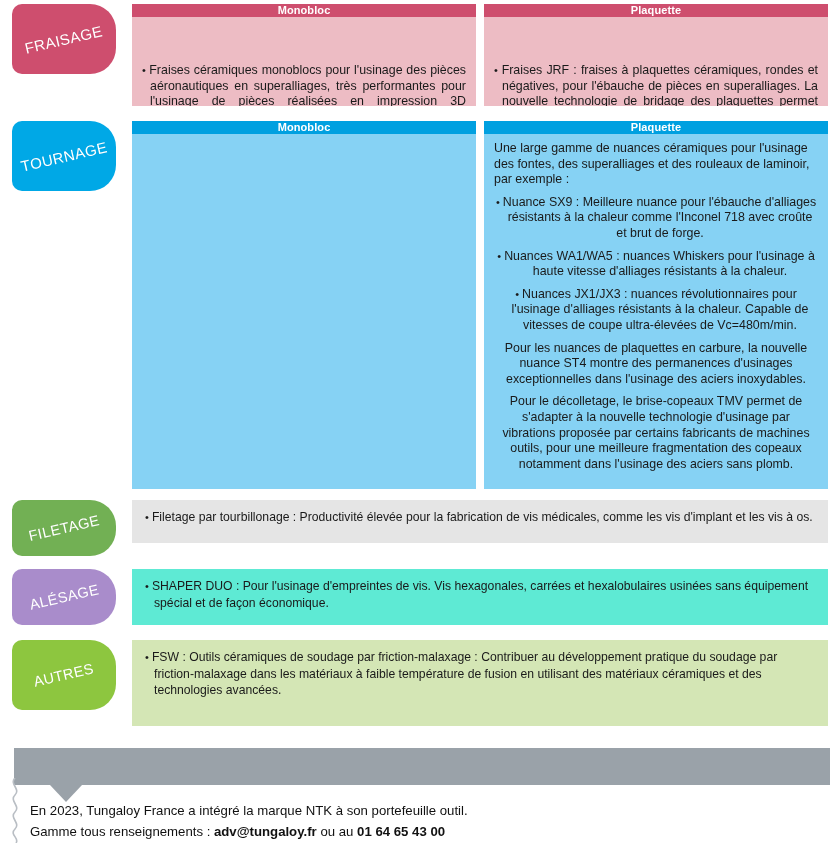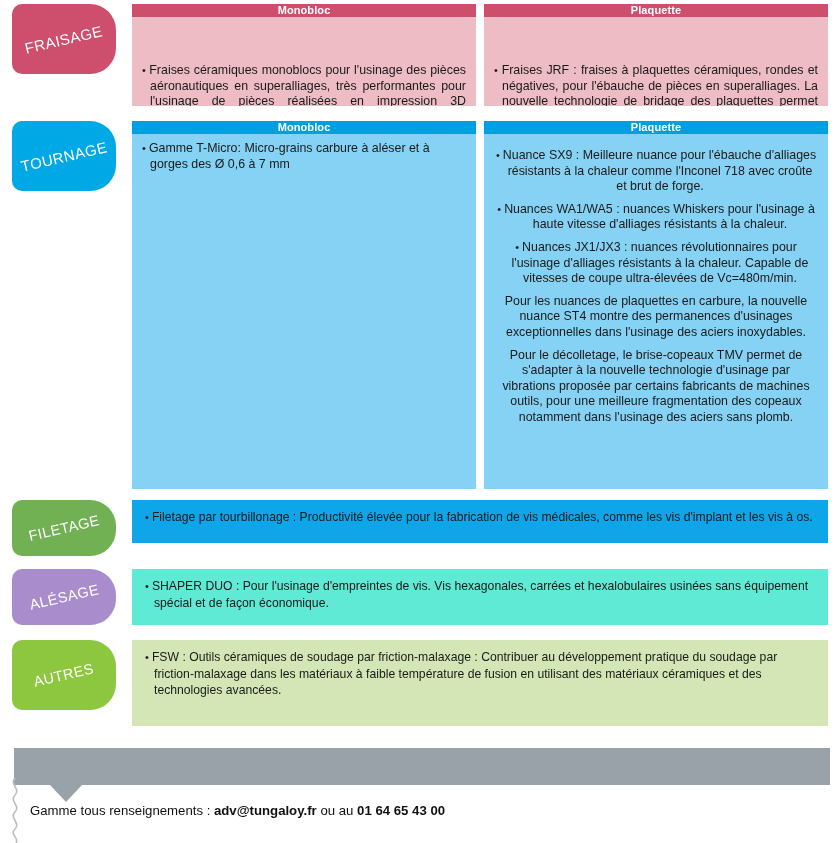--- a/index.html
+++ b/index.html
@@ -150,42 +150,40 @@
     </div>
   </div>
 
   <div class="row" style="top:118px;height:372px;">
     <div class="badge" style="top:3px;height:70px;background:#00a8e6;">
       <span class="badge-label">TOURNAGE</span>
     </div>
 
     <div class="panel" style="left:132px;top:3px;width:344px;height:368px;background:#86d2f4;">
       <div class="panel-head" style="background:#00a0e0;">Monobloc</div>
-      <div class="panel-body">
-        <p class="bullet-p">Gamme T-Micro: Micro-grains carbure à aléser et à gorges des Ø 0,6 à 7 mm</p>
-      </div>
     </div>
 
     <div class="panel" style="left:484px;top:3px;width:344px;height:368px;background:#86d2f4;">
       <div class="panel-head" style="background:#00a0e0;">Plaquette</div>
       <div class="panel-body">
+        <p>Une large gamme de nuances céramiques pour l'usinage des fontes, des superalliages et des rouleaux de laminoir, par exemple :</p>
         <p class="bullet-p spaced">Nuance SX9 : Meilleure nuance pour l'ébauche d'alliages résistants à la chaleur comme l'Inconel 718 avec croûte et brut de forge.</p>
         <p class="bullet-p spaced">Nuances WA1/WA5 : nuances Whiskers pour l'usinage à haute vitesse d'alliages résistants à la chaleur.</p>
         <p class="bullet-p spaced">Nuances JX1/JX3 : nuances révolutionnaires pour l'usinage d'alliages résistants à la chaleur. Capable de vitesses de coupe ultra-élevées de Vc=480m/min.</p>
         <p class="just spaced">Pour les nuances de plaquettes en carbure, la nouvelle nuance ST4 montre des permanences d'usinages exceptionnelles dans l'usinage des aciers inoxydables.</p>
         <p class="just spaced">Pour le décolletage, le brise-copeaux TMV permet de s'adapter à la nouvelle technologie d'usinage par vibrations proposée par certains fabricants de machines outils, pour une meilleure fragmentation des copeaux notamment dans l'usinage des aciers sans plomb.</p>
       </div>
     </div>
   </div>
 
   <div class="row" style="top:500px;height:58px;">
     <div class="badge small" style="top:0px;height:56px;background:#72b054;">
       <span class="badge-label">FILETAGE</span>
     </div>
-    <div class="panel" style="left:132px;top:0px;width:696px;height:43px;background:#0ea5e9;">
+    <div class="panel" style="left:132px;top:0px;width:696px;height:43px;background:#e5e5e5;">
       <div class="simple-body">
         <p class="bullet-p">Filetage par tourbillonage : Productivité élevée pour la fabrication de vis médicales, comme les vis d'implant et les vis à os.</p>
       </div>
     </div>
   </div>
 
   <div class="row" style="top:569px;height:58px;">
     <div class="badge small" style="top:0px;height:56px;background:#a98ccb;">
       <span class="badge-label">ALÉSAGE</span>
     </div>
@@ -208,18 +206,19 @@
   </div>
 
   <div id="gray-bar"></div>
   <div id="gray-tail"></div>
 
   <svg id="squiggle" viewBox="0 0 18 65" preserveAspectRatio="none">
     <path d="M9 0 C3 6, 15 11, 9 17 C3 23, 15 28, 9 34 C3 40, 15 45, 9 51 C3 57, 14 60, 10 65" fill="none" stroke="#b9bec4" stroke-width="1.6"></path>
   </svg>
 
   <div id="footer-text">
+    <div>En 2023, Tungaloy France a intégré la marque NTK à son portefeuille outil.</div>
     <div>
       <span>Gamme tous renseignements : </span><b>adv@tungaloy.fr</b><span> ou au </span><b>01 64 65 43 00</b>
     </div>
   </div>
 
 </div>
 
 </body></html>

